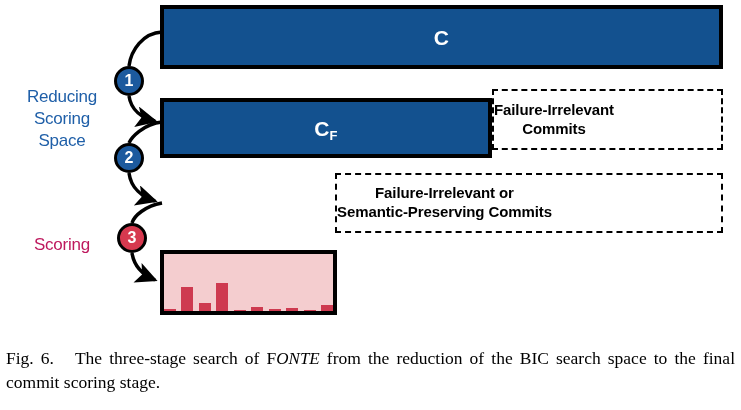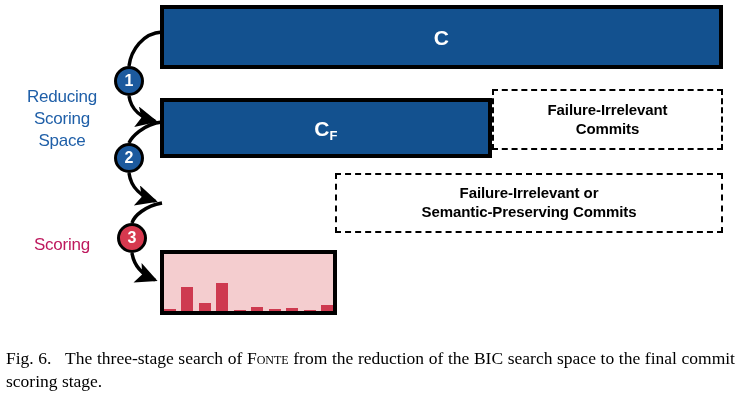--- a/index.html
+++ b/index.html
@@ -46,21 +46,21 @@
     position: relative;
     top: 4px;
     left: 0px;
   }
   .dashed-box {
     position: absolute;
     box-sizing: border-box;
     border: 2px dashed #000000;
     display: flex;
     align-items: center;
-    justify-content: center;
+    justify-content: flex-start;
     text-align: center;
     background: transparent;
   }
   .dashed-box .dlbl {
     font-size: 15px;
     font-weight: bold;
     color: #000000;
     line-height: 1.25;
     letter-spacing: -0.1px;
   }
@@ -130,21 +130,21 @@
     left: 6px;
     top: 347px;
     width: 729px;
     font-family: "Liberation Serif", serif;
     font-size: 17.5px;
     line-height: 1.34;
     color: #000000;
     text-align: justify;
   }
   .sc { font-size: 17.5px; }
-  .sc-small { font-size: 12px; }
+  .sc-small { font-size: 17px; font-style: italic; }
 </style>
 </head>
 <body>
 
 <div id="figure">
 
   <svg id="arrows" viewBox="0 0 741 335" width="741" height="335">
     <defs>
       <marker id="arrowhead" markerWidth="7" markerHeight="7" refX="5.4" refY="3" orient="auto" markerUnits="strokeWidth">
         <path d="M0,0 L6.2,3 L0,6 L1.4,3 Z" fill="#000000"></path>

